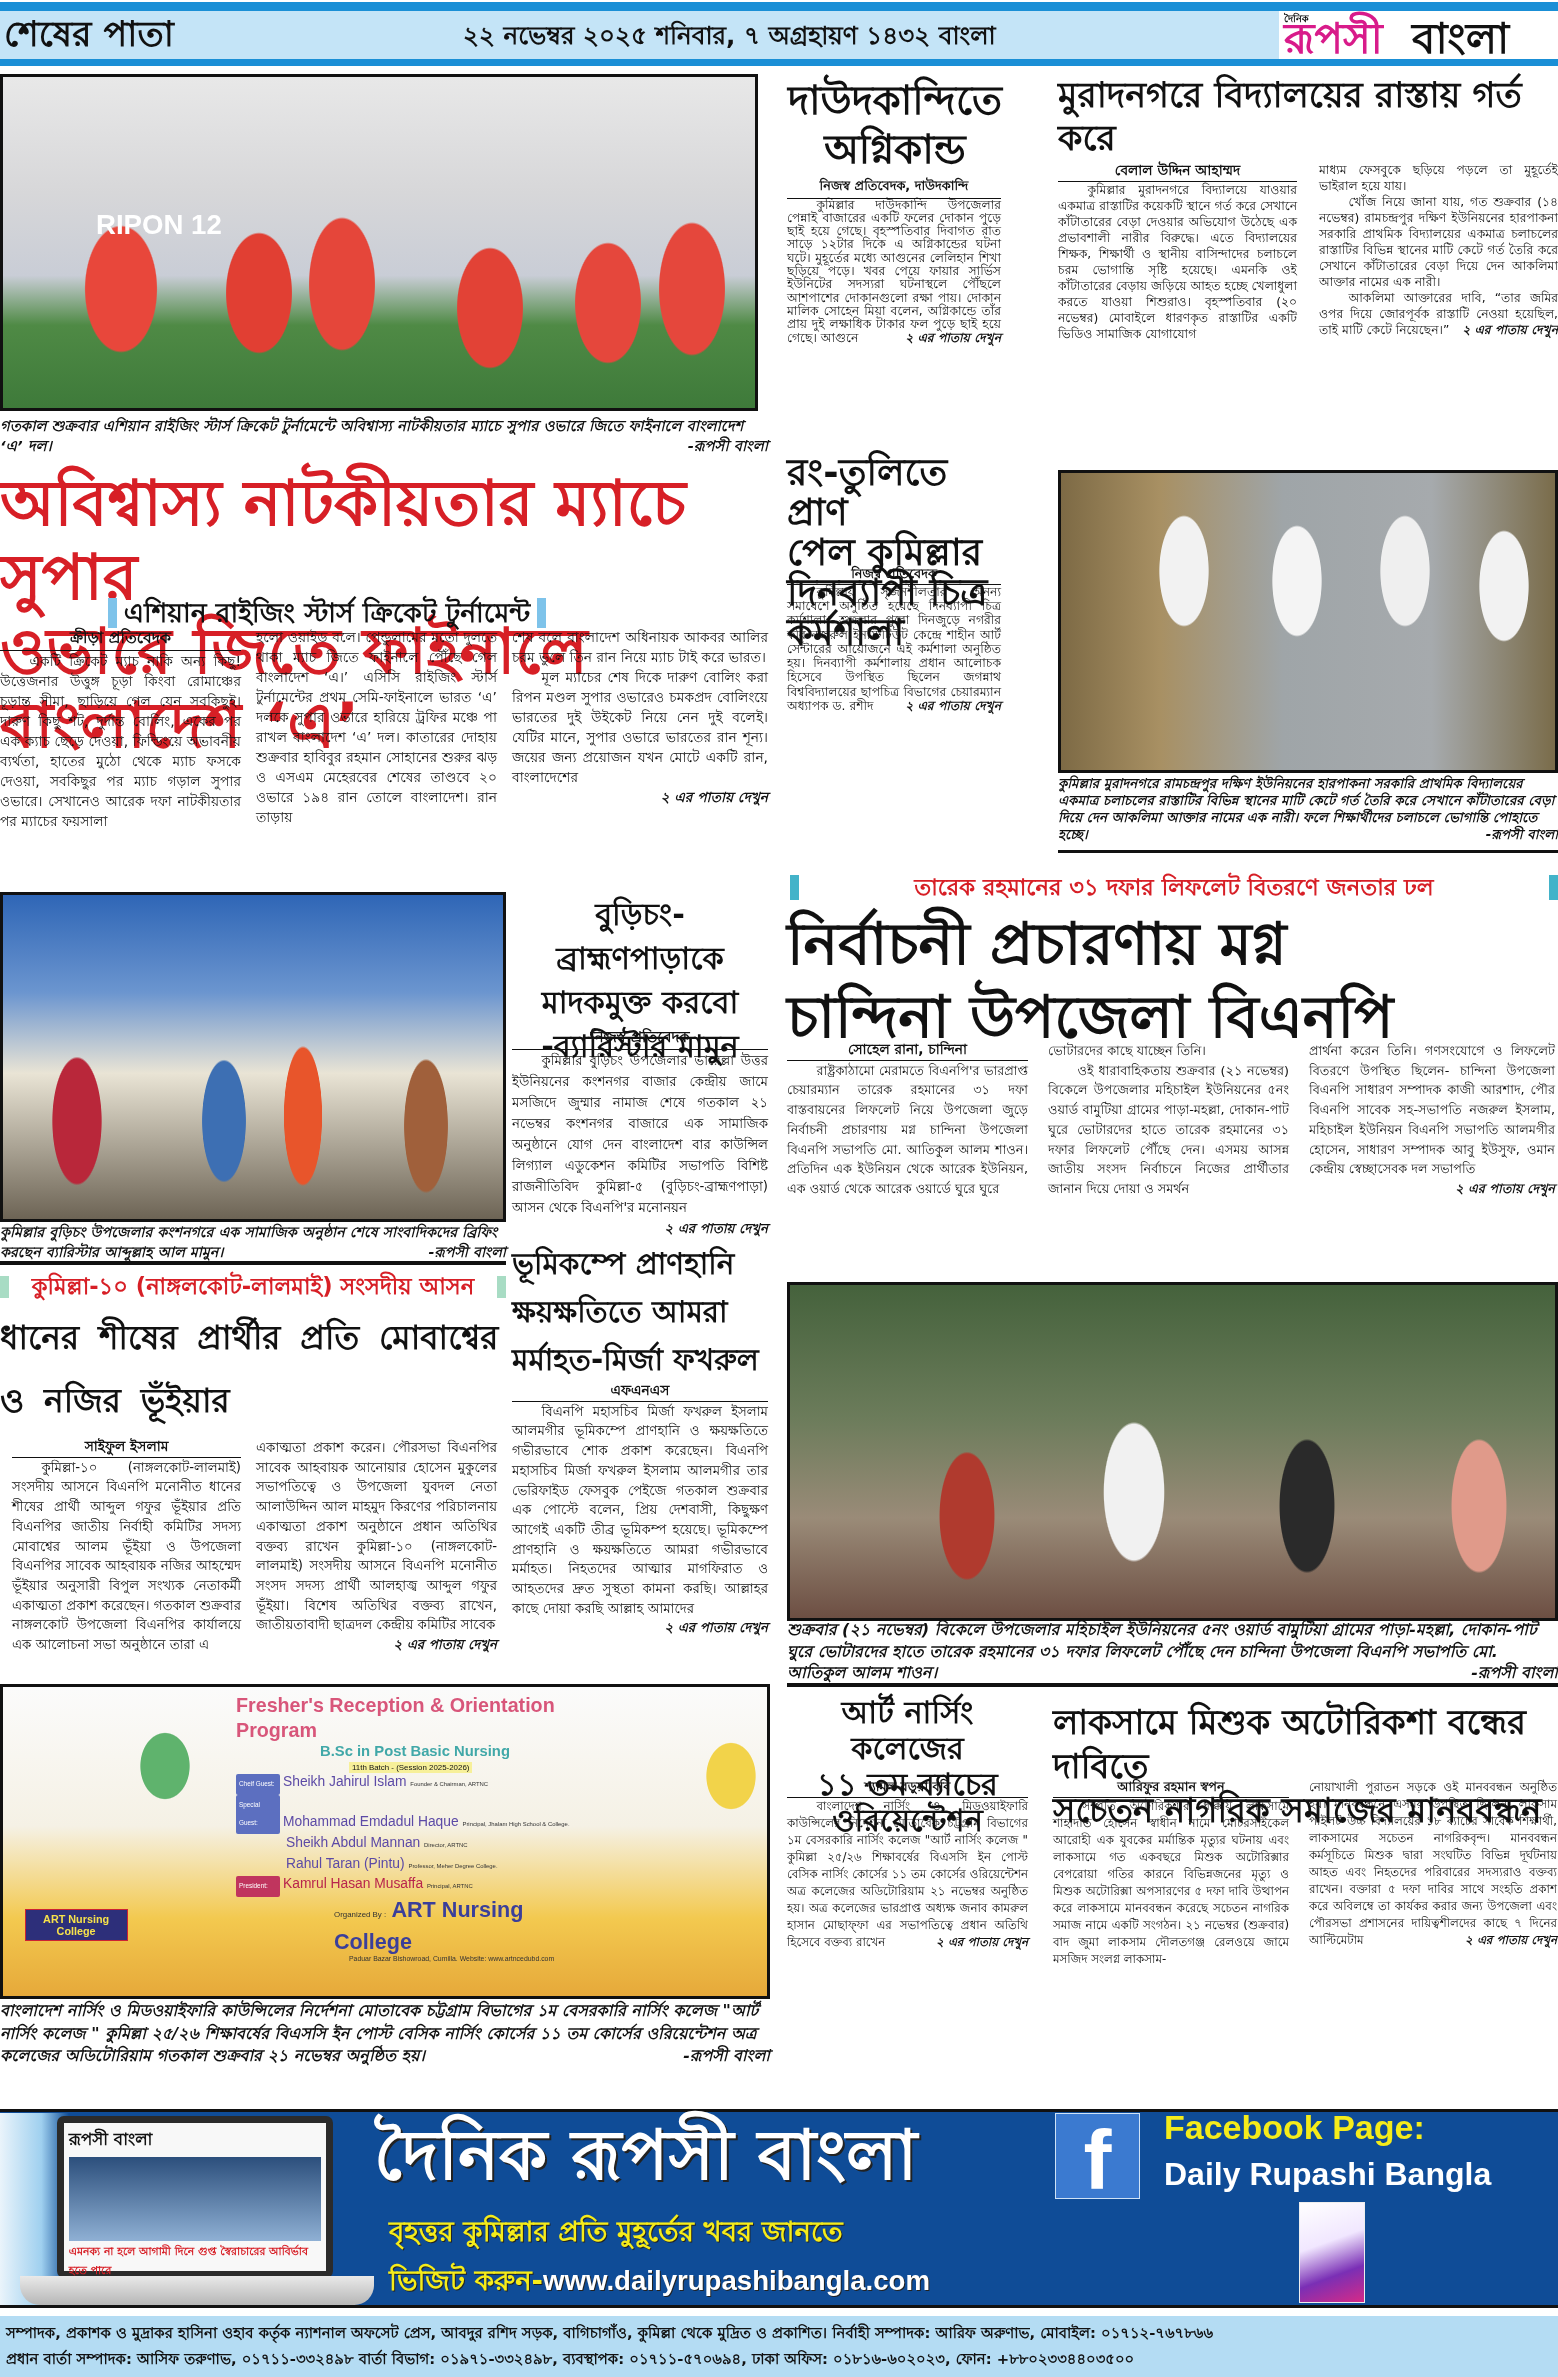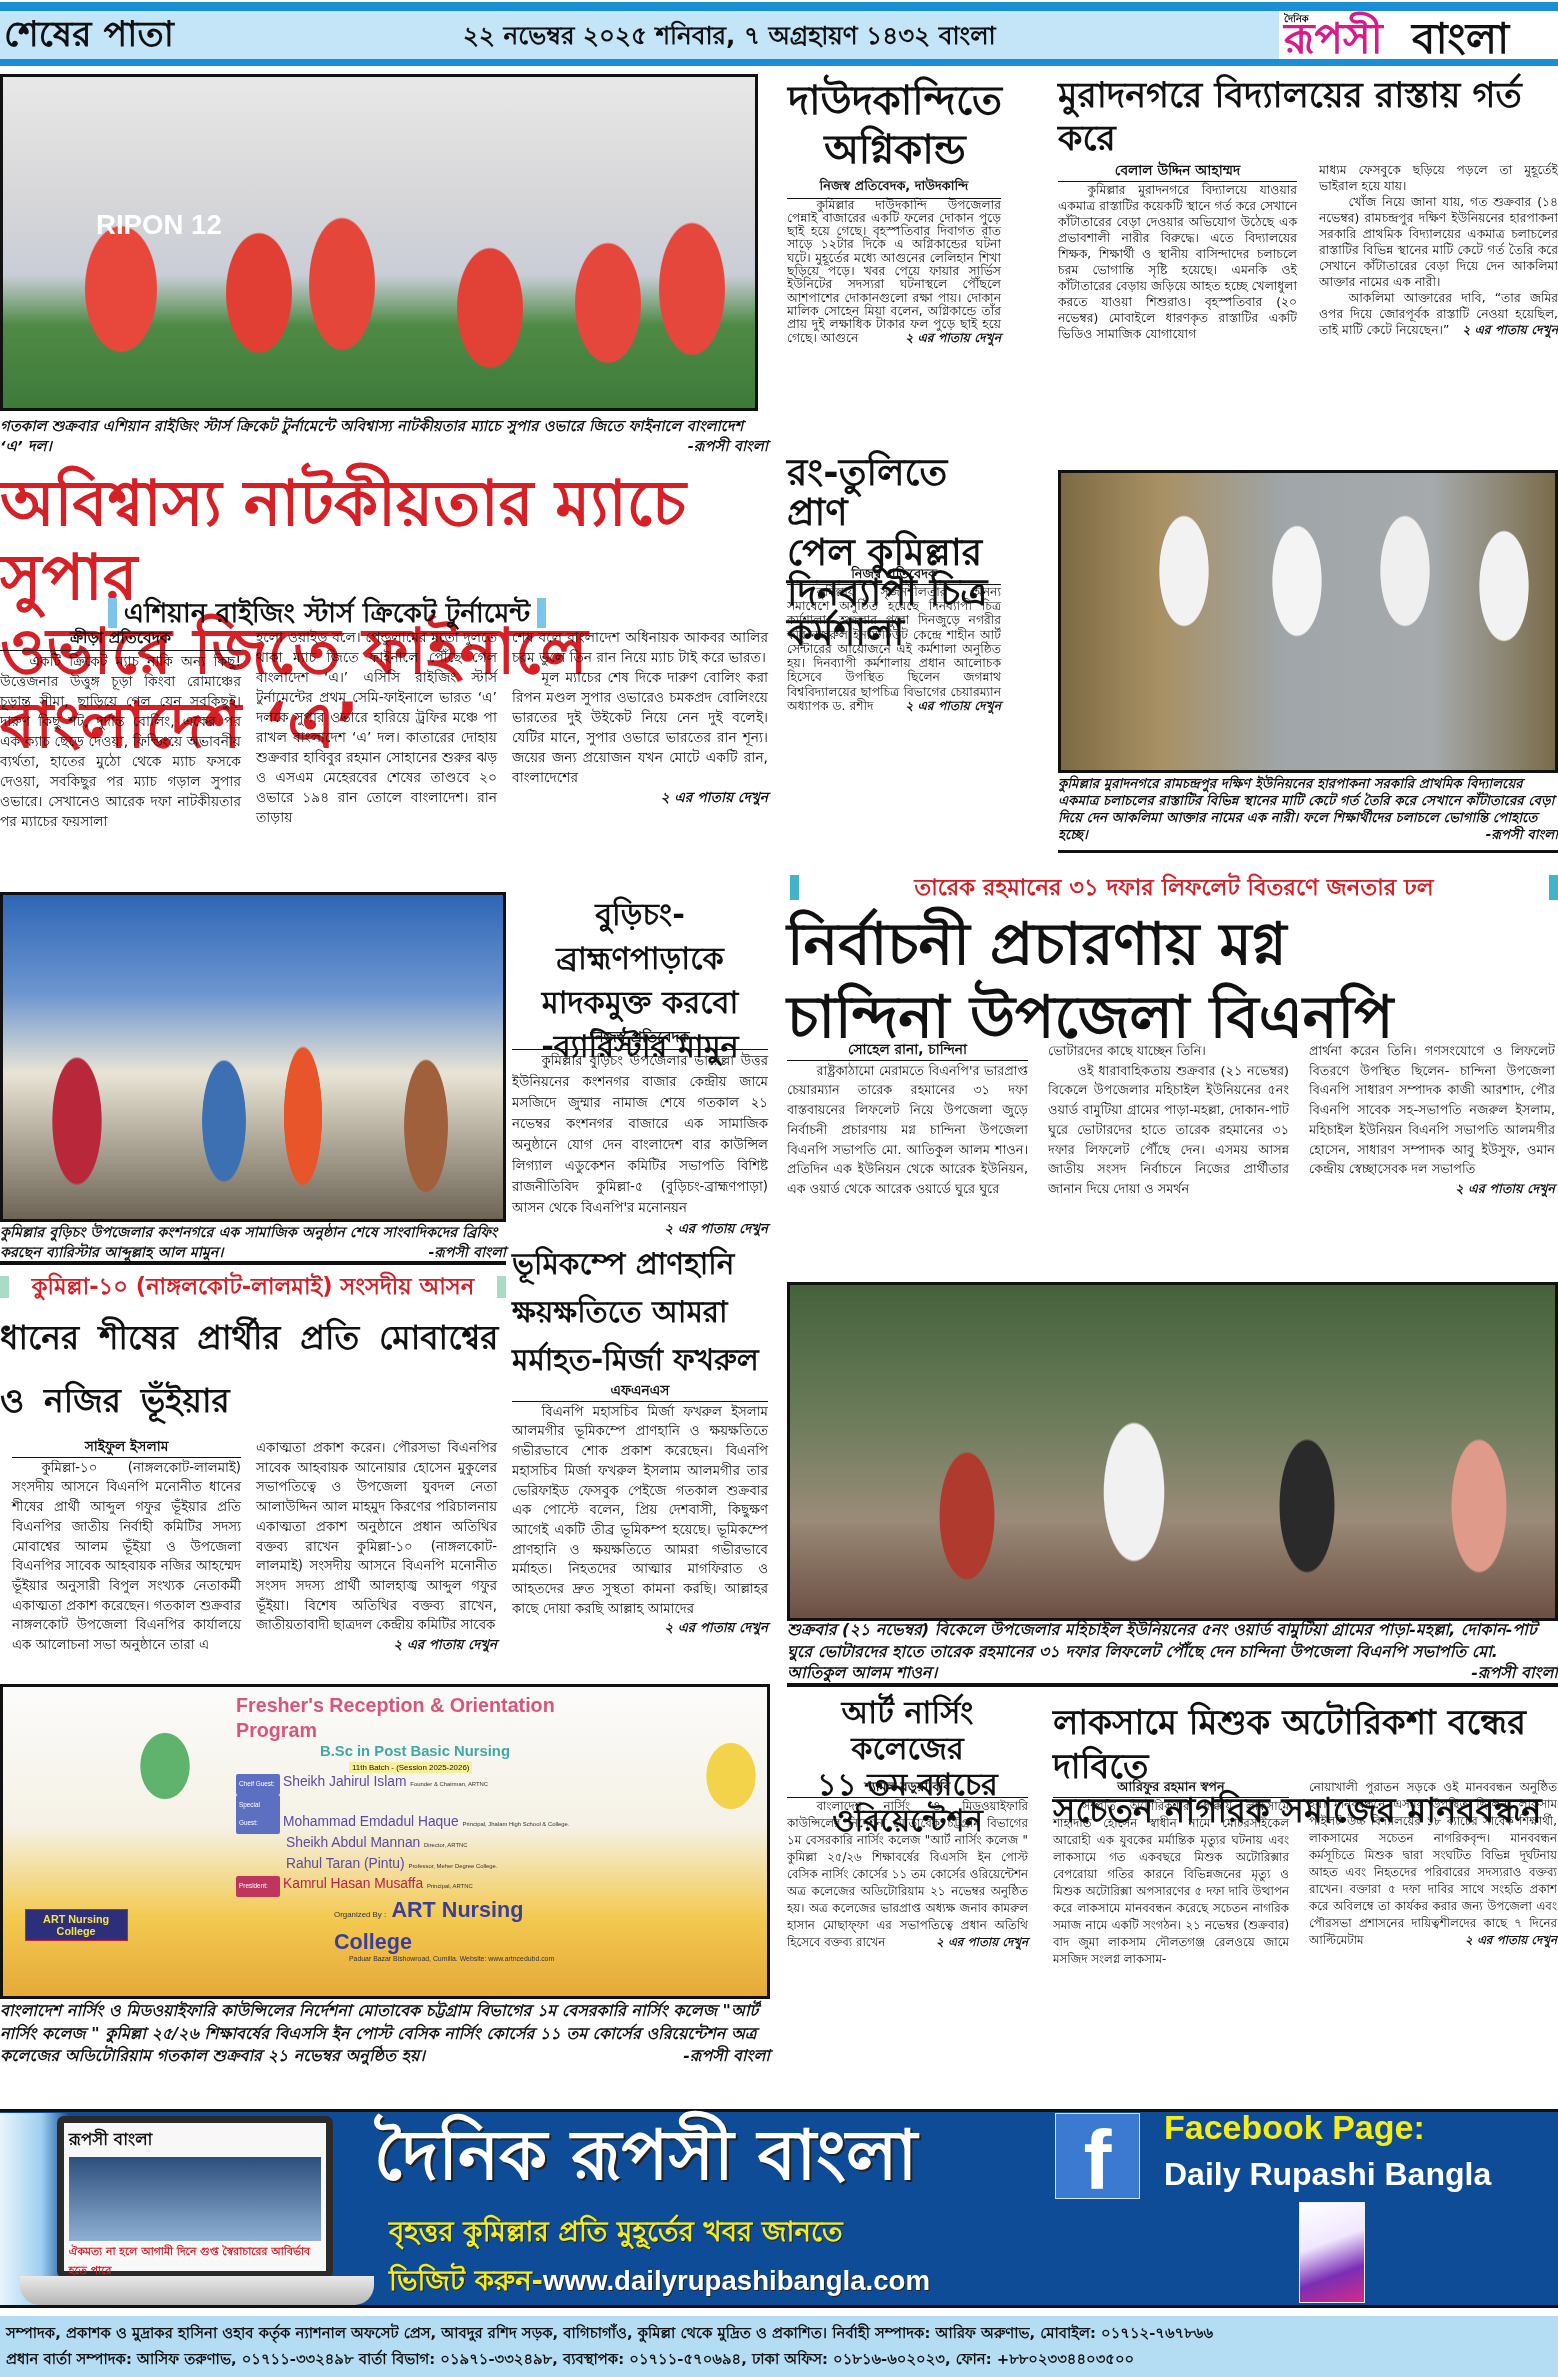--- a/index.html
+++ b/index.html
@@ -299,21 +299,21 @@
 <div class="abs" style="left:1309px;top:1779px;width:248px;">
   <div class="body-col" style="font-size:11.8px;line-height:17px;"><span>নোয়াখালী পুরাতন সড়কে ওই মানববন্ধন অনুষ্ঠিত হয়। মানববন্ধনে এসময় উপস্থিত ছিলেন, লাকসাম পাইলট উচ্চ বিদ্যালয়ের ১৮ ব্যাচের সাবেক শিক্ষার্থী, লাকসামের সচেতন নাগরিকবৃন্দ। মানববন্ধন কর্মসূচিতে মিশুক দ্বারা সংঘটিত বিভিন্ন দূর্ঘটনায় আহত এবং নিহতদের পরিবারের সদস্যরাও বক্তব্য রাখেন। বক্তারা ৫ দফা দাবির সাথে সংহতি প্রকাশ করে অবিলম্বে তা কার্যকর করার জন্য উপজেলা এবং পৌরসভা প্রশাসনের দায়িত্বশীলদের কাছে ৭ দিনের আল্টিমেটাম</span> <span class="cont">২ এর পাতায় দেখুন</span></div>
 </div>
 
 <div class="abs promo"></div>
 <div class="abs promo-wave"></div>
 <div class="abs laptop-screen">
   <div class="laptop-inner">
     <div class="mini-logo">রূপসী বাংলা</div>
     <div style="height:84px;background:linear-gradient(180deg,#2c4f7c,#8fb0d4);margin:0 4.9px;"></div>
-    <div class="mini-head">ঐকমত্য না হলে আগামী দিনে গুপ্ত স্বৈরাচারের আবির্ভাব হতে পারে</div>
+    <div class="mini-head">এমনক্য না হলে আগামী দিনে গুপ্ত স্বৈরাচারের আবির্ভাব হতে পারে</div>
   </div>
 </div>
 <div class="abs laptop-base"></div>
 <div class="abs promo-title">দৈনিক রূপসী বাংলা</div>
 <div class="abs promo-sub">বৃহত্তর কুমিল্লার প্রতি মুহূর্তের খবর জানতে</div>
 <div class="abs promo-visit">
   <span>ভিজিট করুন-</span><span class="url">www.dailyrupashibangla.com</span>
 </div>
 <div class="abs fb-icon">f</div>
 <div class="abs fb-label">Facebook Page:</div>

